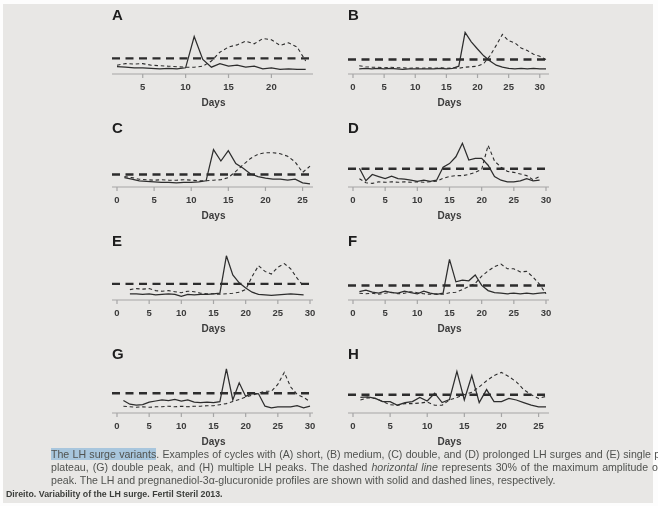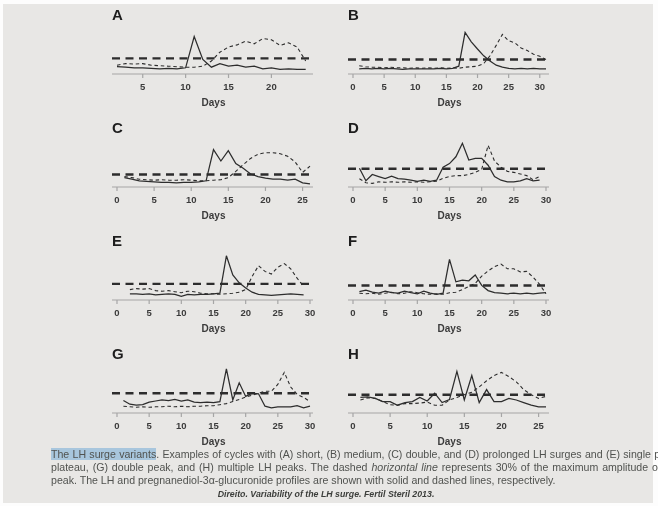--- a/index.html
+++ b/index.html
@@ -28,21 +28,21 @@
     font-family:"Liberation Sans",sans-serif;font-size:10px;font-weight:600;fill:#3b3b3b;
   }
   #caption{
     position:absolute;left:6px;top:448px;width:646px;
     font-size:10.6px;line-height:13px;color:#50524f;text-align:justify;margin-left:45px;
   }
   #caption .hl{background:#a8c6dd;}
   #caption .it{font-style:italic;}
   #attribution{
     position:absolute;left:6px;top:489px;width:640px;
-    font-size:8.8px;font-style:italic;font-weight:bold;color:#3c3e3b;text-align:center;
+    font-size:8.8px;font-weight:bold;color:#3c3e3b;
   }
 </style>
 </head>
 <body>
 
 <div id="stage">
   <div id="figure-bg"></div>
   <div id="charts-grid">
       <div class="panel">
         <div class="panel-letter">A</div>

